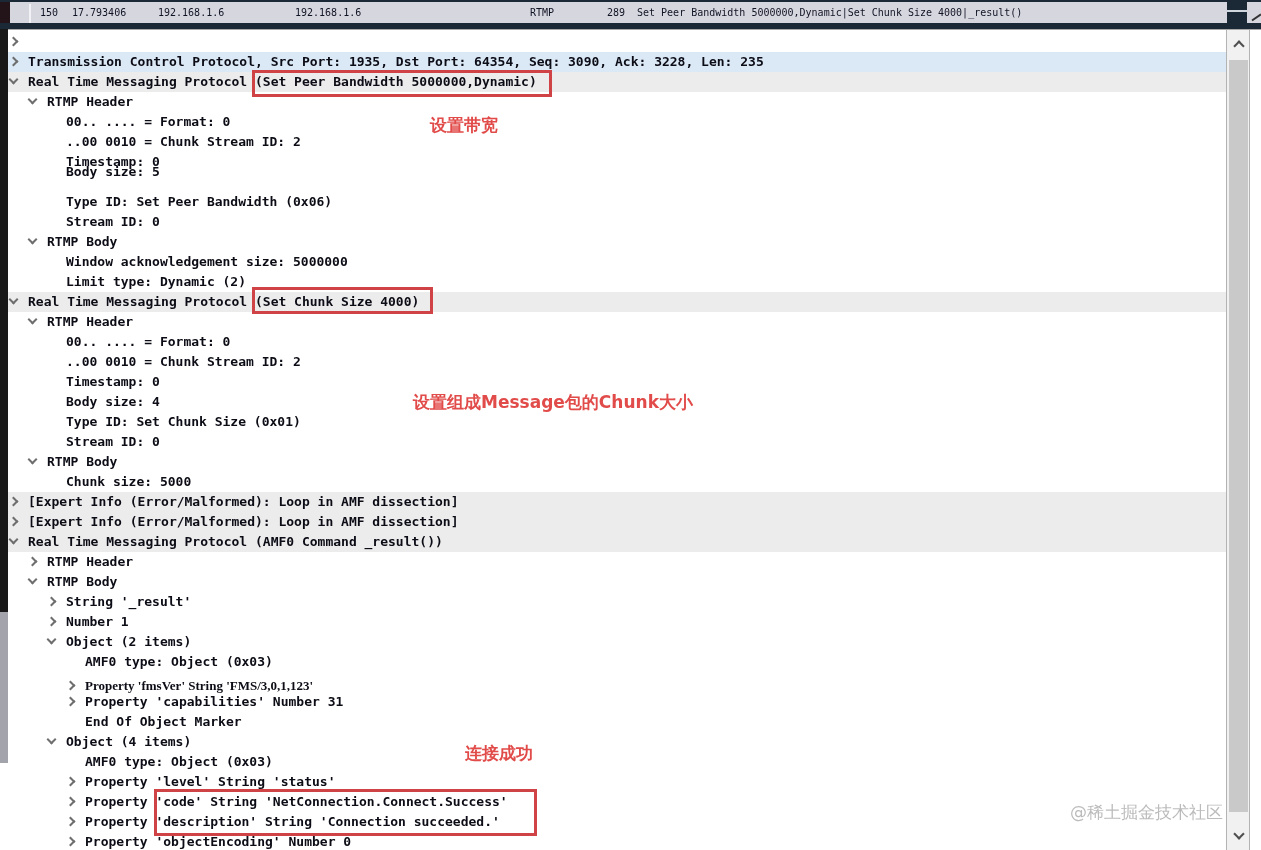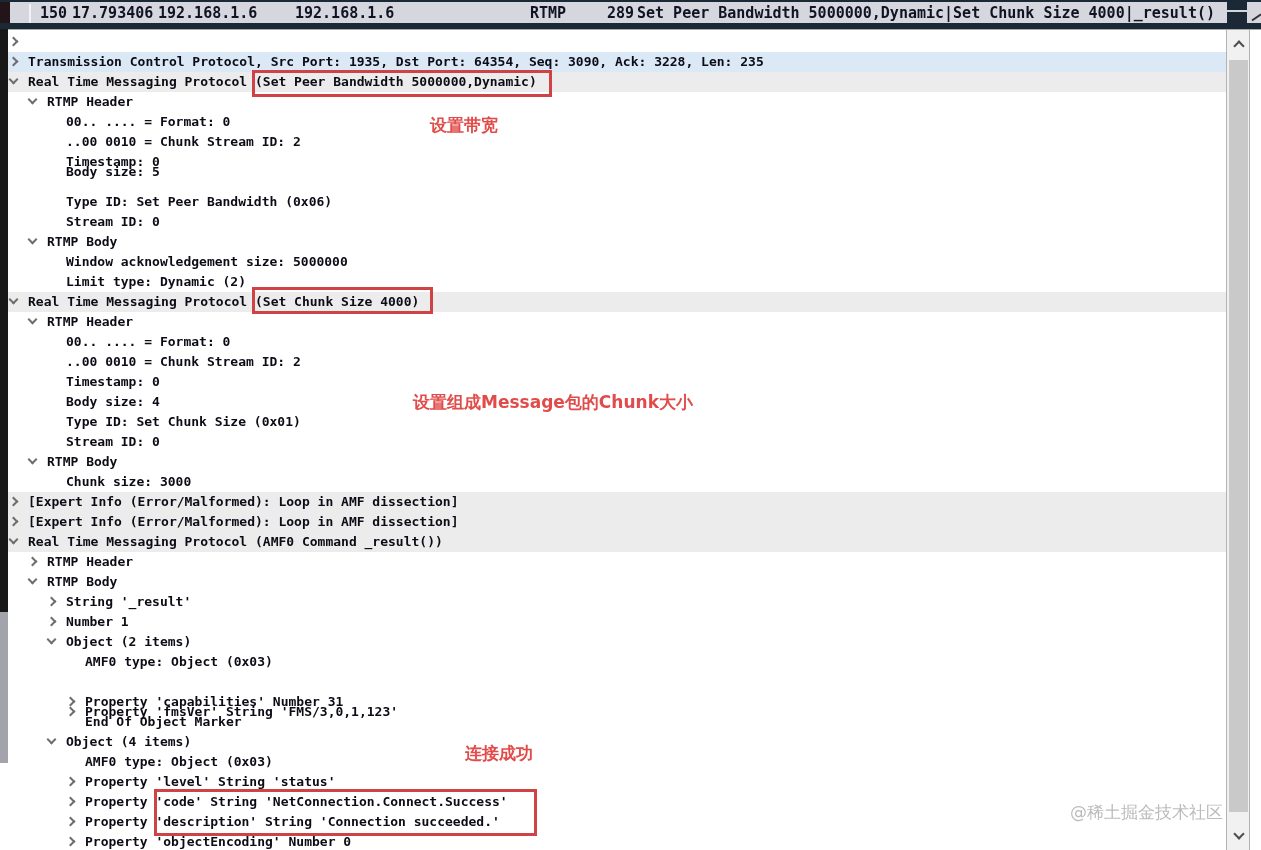--- a/index.html
+++ b/index.html
@@ -10,21 +10,21 @@
   body{background:#fff;}
   #stage{
     position:relative; width:1261px; height:850px; overflow:hidden; background:#fff;
     font-family:"DejaVu Sans Mono","Liberation Mono",monospace;
   }
   
   .pkt-row{position:absolute;left:0;top:0;width:1261px;height:29px;background:#d6d6df;border-top:2px solid var(--dark);}
   .pkt-row .mark{position:absolute;left:0;top:0;width:10px;height:29px;background:#23141a;}
   .pkt-row .colsep{position:absolute;left:29px;top:2px;width:2px;height:19px;background:#f2f2f6;}
   .pkt-row .botbar{position:absolute;left:0;top:21px;width:1261px;height:8px;background:var(--dark);}
-  .pkt-field{position:absolute;top:2px;height:18px;line-height:18px;font-size:15px;font-weight:bold;color:#101322;white-space:pre;}
+  .pkt-field{position:absolute;top:2px;height:18px;line-height:18px;font-size:10px;font-weight:normal;color:#101322;white-space:pre;}
   .pkt-scroll{position:absolute;left:1227px;top:0;width:20px;height:29px;background:var(--dark);}
   .pkt-scroll .stripe{position:absolute;left:0;width:20px;height:2px;background:#cfd6de;}
   .cursor-mark{position:absolute;left:1249px;top:10px;width:11px;height:9px;border-bottom:2px solid #333;transform:rotate(-35deg);}
   
   .pane{position:absolute;left:0;top:29px;width:1261px;height:821px;background:#fff;border-top:1px solid #a8a8a8;}
   .tree-row{position:absolute;left:0;width:1227px;height:20px;}
   .tree-row.bg-blue{background:var(--row-blue);}
   .tree-row.bg-gray{background:var(--row-gray);}
   .row-text{position:absolute;top:0;height:20px;line-height:20px;font-size:13px;font-weight:bold;color:var(--ink);white-space:pre;}
   .chev{position:absolute;width:7px;height:7px;border-right:2px solid var(--chev);border-bottom:2px solid var(--chev);}
@@ -136,21 +136,21 @@
           <span class="row-text" style="left: 66px;">Type ID: Set Chunk Size (0x01)</span>
         </div>
         <div class="tree-row" style="top: 402px;">
           <span class="row-text" style="left: 66px;">Stream ID: 0</span>
         </div>
         <div class="tree-row" style="top: 422px;">
           <span class="chev exp" style="left: 29px;"></span>
           <span class="row-text" style="left: 47px;">RTMP Body</span>
         </div>
         <div class="tree-row" style="top: 442px;">
-          <span class="row-text" style="left: 66px;">Chunk size: 3000</span>
+          <span class="row-text" style="left: 66px;">Chunk size: 5000</span>
         </div>
         <div class="tree-row bg-gray" style="top: 462px;">
           <span class="chev col" style="left: 10px;"></span>
           <span class="row-text" style="left: 28px;">[Expert Info (Error/Malformed): Loop in AMF dissection]</span>
         </div>
         <div class="tree-row bg-gray" style="top: 482px;">
           <span class="chev col" style="left: 10px;"></span>
           <span class="row-text" style="left: 28px;">[Expert Info (Error/Malformed): Loop in AMF dissection]</span>
         </div>
         <div class="tree-row bg-gray" style="top: 502px;">
@@ -173,21 +173,21 @@
           <span class="chev col" style="left: 48px;"></span>
           <span class="row-text" style="left: 66px;">Number 1</span>
         </div>
         <div class="tree-row" style="top: 602px;">
           <span class="chev exp" style="left: 48px;"></span>
           <span class="row-text" style="left: 66px;">Object (2 items)</span>
         </div>
         <div class="tree-row" style="top: 622px;">
           <span class="row-text" style="left: 85px;">AMF0 type: Object (0x03)</span>
         </div>
-        <div class="tree-row" style="top: 672px;">
+        <div class="tree-row" style="top: 646px; font-family: Liberation Serif, serif;">
           <span class="chev col" style="left: 67px;"></span>
           <span class="row-text" style="left: 85px;">Property 'fmsVer' String 'FMS/3,0,1,123'</span>
         </div>
         <div class="tree-row" style="top: 662px;">
           <span class="chev col" style="left: 67px;"></span>
           <span class="row-text" style="left: 85px;">Property 'capabilities' Number 31</span>
         </div>
         <div class="tree-row" style="top: 682px; padding-left: 40px;">
           <span class="row-text" style="left: 85px;">End Of Object Marker</span>
         </div>

